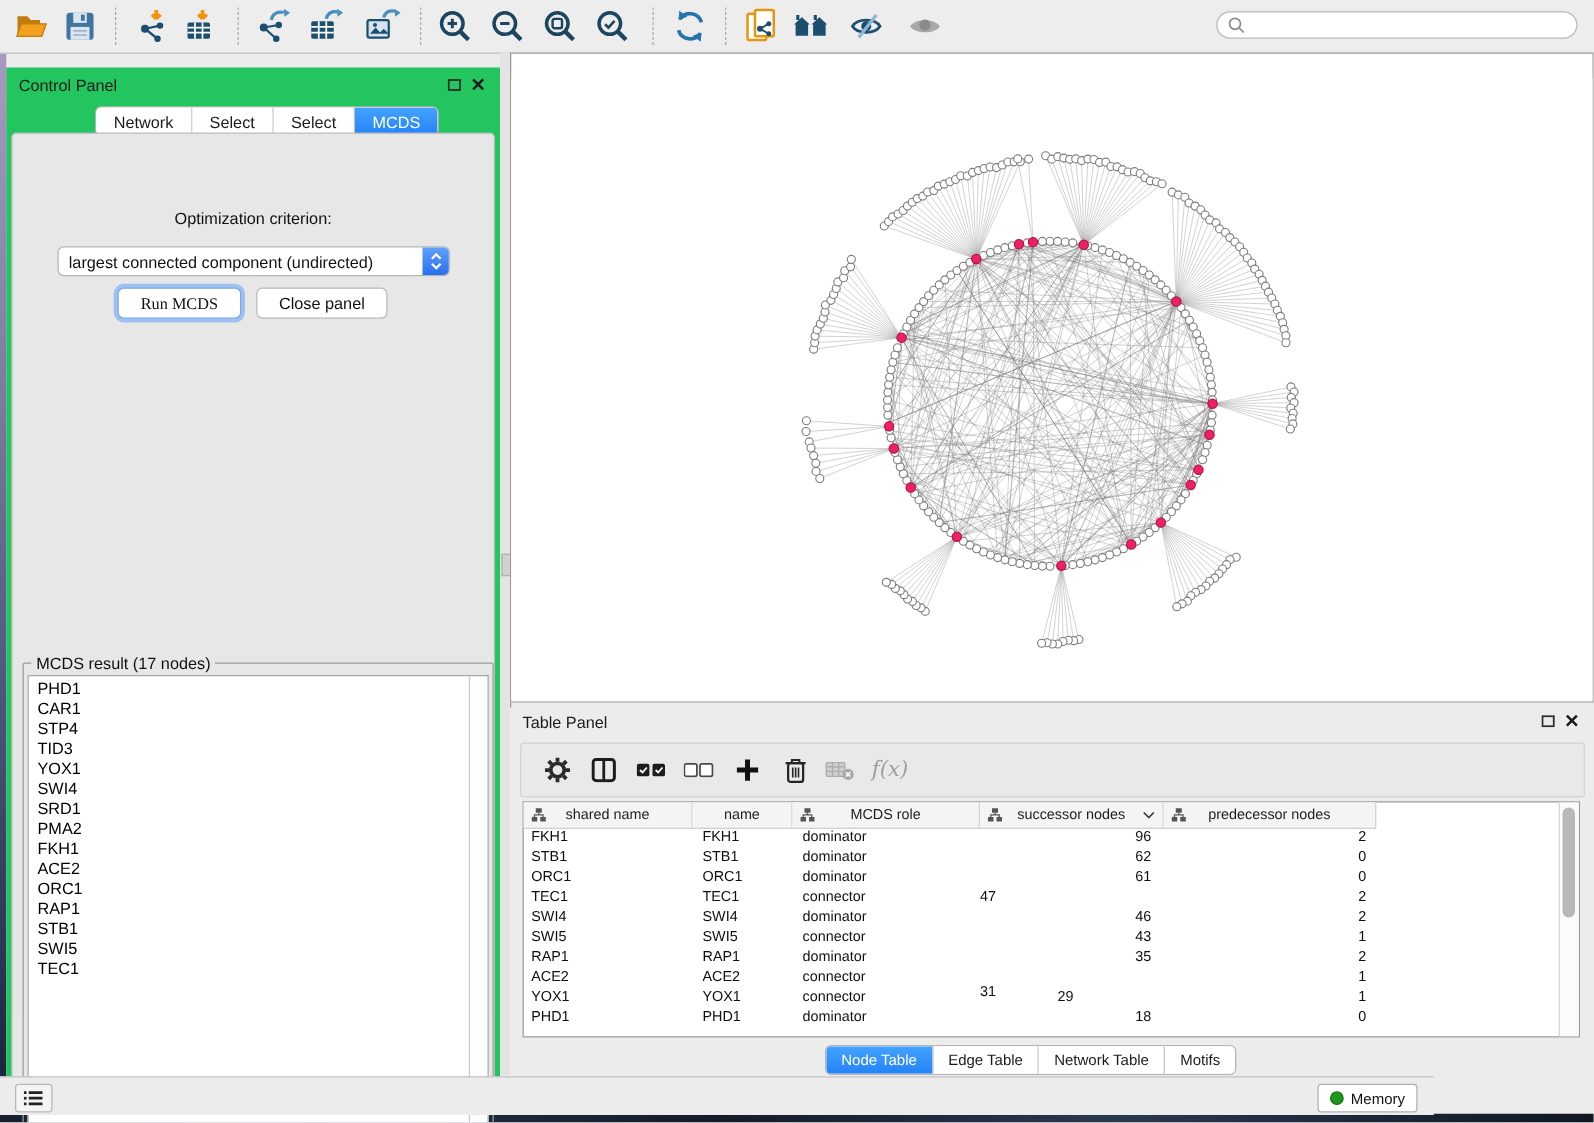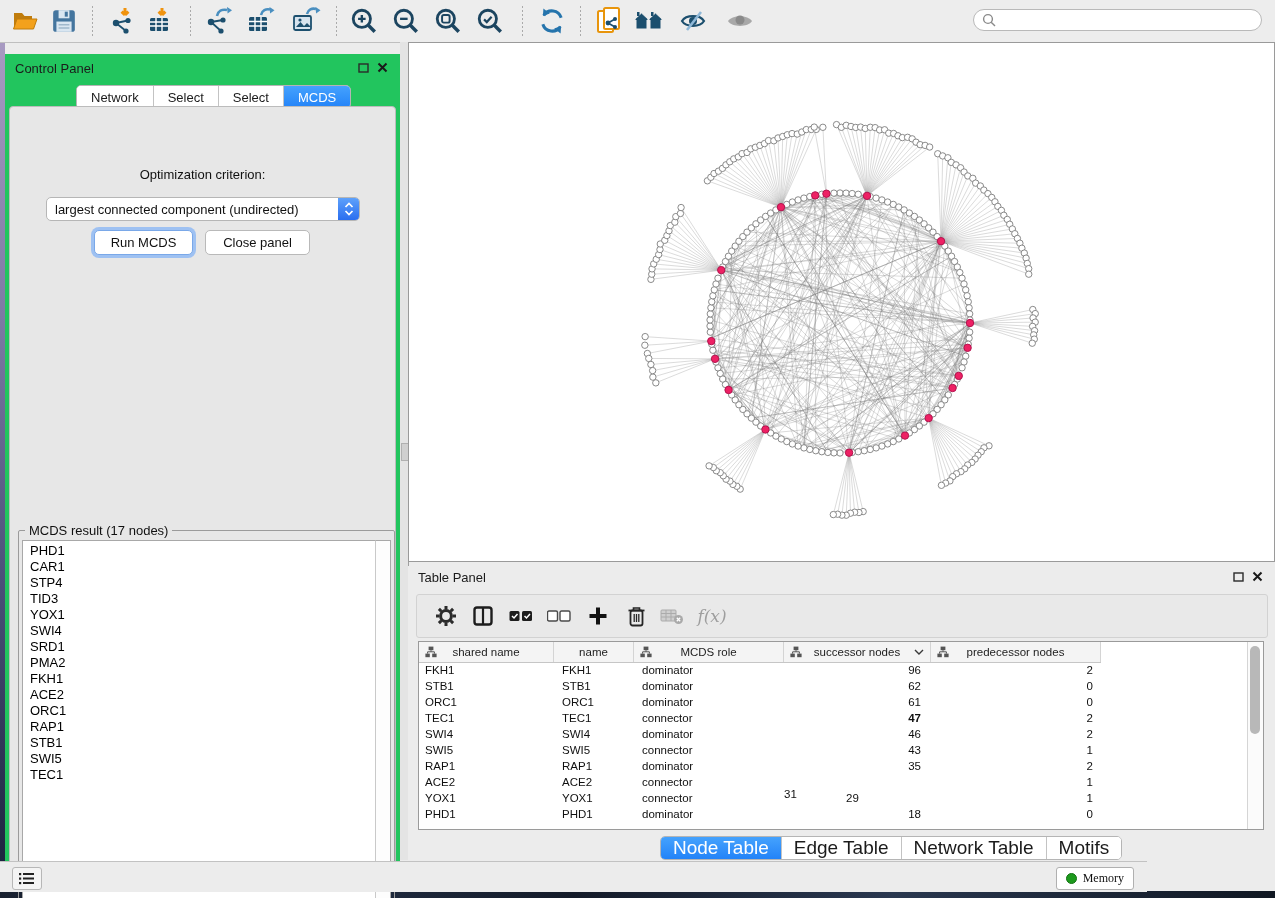--- a/index.html
+++ b/index.html
@@ -31,21 +31,21 @@
   .tab-content{position:absolute;left:4px;top:52px;width:385px;height:762px;background:#e7e7e7;
       border:1px solid #bcbcbc;border-radius:4px;}
   .opt-label{position:absolute;left:0;top:60px;width:100%;text-align:center;font-size:13px;color:#111;}
   .selectbox{position:absolute;left:36px;top:90px;width:314px;height:24px;background:#fff;border:1px solid #b6b6b6;
       border-radius:5px;box-sizing:border-box;display:flex;align-items:center;}
   .selectbox .val{font-size:13px;color:#111;padding-left:8px;flex:1;white-space:nowrap;}
   .stepper{width:21px;height:22px;border-radius:0 4px 4px 0;background:linear-gradient(#5ea1fb,#2a6ef0);
       display:flex;align-items:center;justify-content:center;}
   .btn{position:absolute;height:25px;background:#fff;border:1px solid #b9b9b9;border-radius:5px;
       font-size:13px;color:#111;display:flex;align-items:center;justify-content:center;box-sizing:border-box;}
-  .btn.focus{box-shadow:0 0 0 3px rgba(110,168,250,.6);border-color:#7aa8e8;}
+  .btn.focus{box-shadow:0 0 0 3px rgba(110,168,250,.6);border-color:#7aa8e8;font-family:Liberation Serif, serif;}
   .groupbox{position:absolute;left:8px;top:423px;width:375px;height:373px;border:1px solid #9b9b9b;border-radius:2px;}
   .groupbox .gtitle{position:absolute;left:6px;top:-8px;background:#e7e7e7;padding:0 4px;font-size:13px;color:#111;}
   .mcds-list{position:absolute;left:3px;right:17px;top:9px;bottom:3px;background:#fff;border:1px solid #a8a8a8;
       overflow:hidden;padding-top:2px;}
   .mcds-list div{font-size:13px;line-height:16px;padding-left:7px;color:#000;}
   .mcds-scroll{position:absolute;right:3px;top:9px;bottom:3px;width:14px;background:#fdfdfd;border:1px solid #a8a8a8;border-left:1px solid #c9c9c9;}
   .v-divider{position:absolute;left:400px;top:42px;width:8px;height:818px;background:#e4e4e4;border-right:1px solid #9f9f9f;}
   .grabber{position:absolute;left:1px;top:401px;width:6px;height:16px;background:#d0d0d0;border:1px solid #b0b0b0;}
   
   .net-frame{position:absolute;left:408px;top:42px;width:867px;height:520px;border:1px solid #9a9a9a;box-sizing:border-box;background:#fff;}
@@ -65,26 +65,26 @@
   .th{position:relative;display:flex;align-items:center;justify-content:center;font-size:11.5px;color:#1d1d1d;
       border-right:1px solid #d4d4d4;box-sizing:border-box;background:#f4f4f4;}
   .th .hicon{position:absolute;left:6px;top:4px;}
   .th .chev{position:absolute;right:6px;top:7px;}
   .tbody{position:absolute;left:0;top:20px;right:16px;bottom:0;overflow:hidden;}
   .tr{display:flex;height:16px;align-items:center;}
   .td{font-size:11.5px;color:#101010;box-sizing:border-box;white-space:nowrap;overflow:hidden;}
   .tscroll{position:absolute;right:0;top:0;width:15px;bottom:0;background:#fbfbfb;border-left:1px solid #d5d5d5;}
   .tthumb{position:absolute;left:2px;top:4px;width:10px;height:88px;background:#b8b8b8;border-radius:5px;}
   .btabs{position:absolute;left:252px;top:270px;display:flex;height:22px;border:1px solid #b5b5b5;border-radius:5px;overflow:hidden;background:#fff;}
-  .btab{font-size:19px;color:#1b1b1b;background:#fff;display:flex;align-items:center;justify-content:center;
+  .btab{font-size:12px;color:#1b1b1b;background:#fff;display:flex;align-items:center;justify-content:center;
       padding:0 12px;border-right:1px solid #c3c3c3;}
   .btab:last-child{border-right:none;}
   .btab.active{background:linear-gradient(#45a2fd,#2383f8);color:#fff;}
   
-  .status-bar{position:absolute;left:0;top:861px;width:1147px;height:30px;background:#ececec;border-top:1px solid #c2c2c2;font-family:Liberation Serif, serif;}
+  .status-bar{position:absolute;left:0;top:861px;width:1147px;height:30px;background:#ececec;border-top:1px solid #c2c2c2;}
   .list-btn{position:absolute;left:12px;top:5px;width:28px;height:21px;background:#f4f4f4;border:1px solid #b7b7b7;
       border-radius:3px;display:flex;align-items:center;justify-content:center;}
   .mem-btn{position:absolute;right:13px;top:5px;height:21px;padding:0 9px;background:#fff;border:1px solid #b0b0b0;
       border-radius:3px;display:flex;align-items:center;gap:6px;font-size:12px;color:#111;}
   .mem-dot{width:9px;height:9px;border-radius:50%;background:#1d9a1d;border:1px solid #127312;}
 </style>
 </head>
 <body>
 
 <div class="wall-left"></div>
@@ -1185,21 +1185,21 @@
           <div class="td" style="width: 135px; text-align: left; padding-left: 6px;">ORC1</div>
           <div class="td" style="width: 80px; text-align: left; padding-left: 8px;">ORC1</div>
           <div class="td" style="width: 150px; text-align: left; padding-left: 8px;">dominator</div>
           <div class="td" style="width: 147px; text-align: right; padding-right: 10px;">61</div>
           <div class="td" style="width: 170px; text-align: right; padding-right: 8px;">0</div>
         </div>
         <div class="tr">
           <div class="td" style="width: 135px; text-align: left; padding-left: 6px;">TEC1</div>
           <div class="td" style="width: 80px; text-align: left; padding-left: 8px;">TEC1</div>
           <div class="td" style="width: 150px; text-align: left; padding-left: 8px;">connector</div>
-          <div class="td" style="width: 147px; text-align: right; padding-right: 10px; font-weight: bold;">47</div>
+          <div class="td" style="width: 147px; text-align: left; padding-right: 10px;">47</div>
           <div class="td" style="width: 170px; text-align: right; padding-right: 8px;">2</div>
         </div>
         <div class="tr">
           <div class="td" style="width: 135px; text-align: left; padding-left: 6px;">SWI4</div>
           <div class="td" style="width: 80px; text-align: left; padding-left: 8px;">SWI4</div>
           <div class="td" style="width: 150px; text-align: left; padding-left: 8px;">dominator</div>
           <div class="td" style="width: 147px; text-align: right; padding-right: 10px;">46</div>
           <div class="td" style="width: 170px; text-align: right; padding-right: 8px;">2</div>
         </div>
         <div class="tr">

